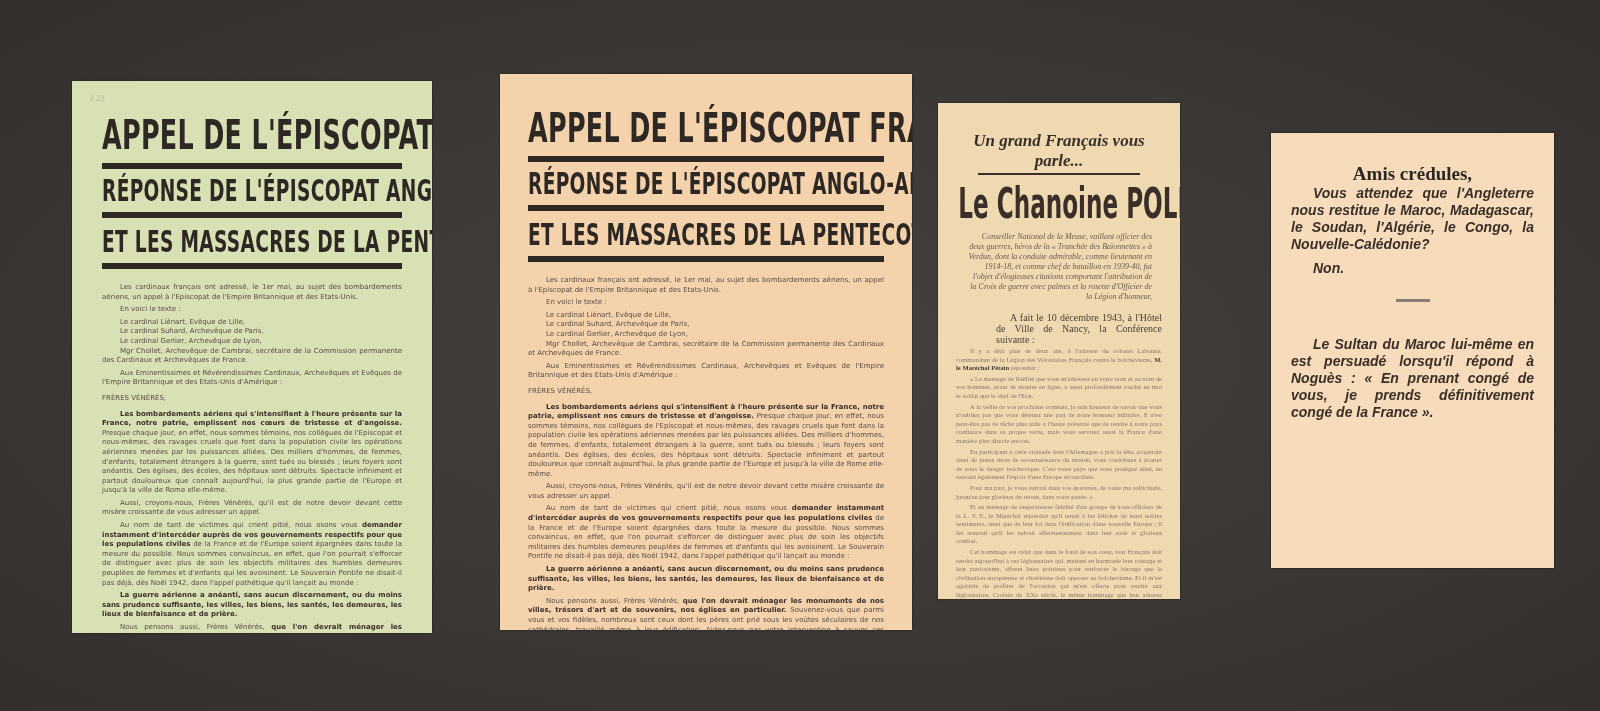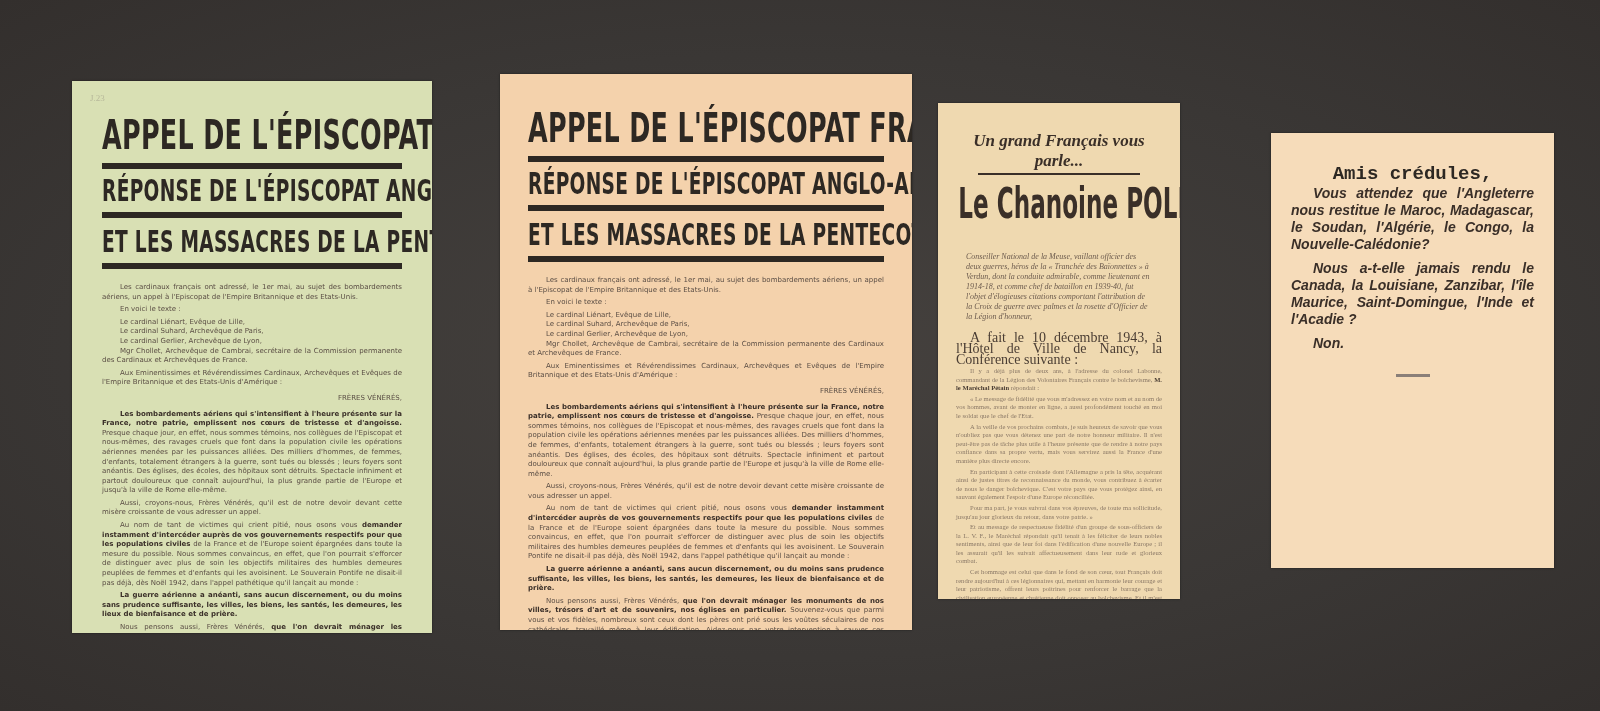--- a/index.html
+++ b/index.html
@@ -36,48 +36,48 @@
     .h3 { font-size: 30px; margin-top: 6px; }
     .rule { height: 6px; background: #2d2823; margin-top: 4px; }
 
     .body-small {
       font-family: "DejaVu Sans", sans-serif; font-size: 7px; line-height: 9.6px; color: #5a4d44;
       text-align: justify; margin-top: 14px;
     }
     .body-small p { margin: 0 0 3px 0; text-indent: 18px; }
     .body-small p.list { text-indent: 18px; margin: 0; }
     .body-small b { color: #3a2f28; }
-    .body-small .center { text-align: right; text-indent: 0; margin: 6px 0; }
+    .body-small .center { text-align: left; text-indent: 0; margin: 6px 0; }
 
     
     .l3-top {
       font-family: "Liberation Serif", serif; font-style: italic; font-weight: bold;
       text-align: center; font-size: 17px; margin-top: 28px; color: #3a2f28;
     }
     .l3-underline { height: 2px; background: #3a2f28; margin: 2px 22px 0 22px; }
     .l3-title {
       font-family: "DejaVu Sans", sans-serif; font-weight: bold; font-size: 42px;
       text-align: center; white-space: nowrap; color: #3a2f28;
       transform: scaleX(0.55); transform-origin: center; margin: 4px -80px 0 -80px;
     }
     .l3-sub {
       font-family: "Liberation Serif", serif; font-style: italic; font-size: 8px; line-height: 10px;
-      text-align: left; color: #6b5a4d; margin: 24px 10px 0 10px;
+      text-align: right; color: #6b5a4d; margin: 4px 10px 0 10px;
     }
     .l3-body {
       font-family: "Liberation Serif", serif; font-size: 6.6px; line-height: 8.6px;
       color: #8a7866; text-align: justify; margin-top: 10px;
     }
     .l3-body p { margin: 0 0 2px 0; text-indent: 14px; }
-    .l3-body .lead { font-size: 14px; line-height: 11px; color: #4a3d33; }
+    .l3-body .lead { font-size: 10px; line-height: 11px; color: #4a3d33; margin-left: 40px; }
     .l3-body b { color: #4a3d33; }
 
     
     .l4-title {
-      font-family: Liberation Mono, monospace; font-weight: bold; font-size: 19px;
+      font-family: Liberation Serif, serif; font-weight: bold; font-size: 19px;
       text-align: center; margin-top: 30px; color: #2d2823;
     }
     .l4-body {
       font-family: Liberation Sans, sans-serif; font-style: italic; font-weight: bold;
       font-size: 14px; line-height: 17px; color: #3a2f28; text-align: justify;
     }
     .l4-body p { margin: 0 0 7px 0; text-indent: 22px; }
     .l4-sep { width: 34px; height: 3px; background: #8a7f78; margin: 22px auto 34px auto; }
   </style>
 </head>
@@ -153,18 +153,18 @@
     <p>Il est cependant des Français, et parmi eux des catholiques, qui refusent de se rappeler les leçons de l'histoire et qui se font à nouveau les apôtres ou les complices de la sinistre farce de la main tendue.</p>
     <p>Je n'en veux pour témoignage que le texte éventuel que nous donnent d'Alger les chefs de la dissidence : « Beau spectacle en vérité, constate Philippe Henriot, que celui de ce moine en délire qui mobilise le Christ au service de Staline et met la justice divine au service du Guépéou... »</p>
 
   </div>
 </div>
 
 <div class="leaflet" id="l4">
   <div class="l4-title">Amis crédules,</div>
   <div class="l4-body">
     <p>Vous attendez que l'Angleterre nous restitue le Maroc, Madagascar, le Soudan, l'Algérie, le Congo, la Nouvelle-Calédonie?</p>
-    <p>Nous a-t-elle jamais rendu le Canada, la Louisiane, Zanzibar, l'île Maurice, Saint-Domingue, l'Inde et l'Acadie ?</p>
     <p>Non.</p>
     <div class="l4-sep"></div>
+    <p>Le Sultan du Maroc lui-même en est persuadé lorsqu'il répond à Noguès : « En prenant congé de vous, je prends définitivement congé de la France ».</p>
 
   </div>
 </div>
 
 </body></html>

